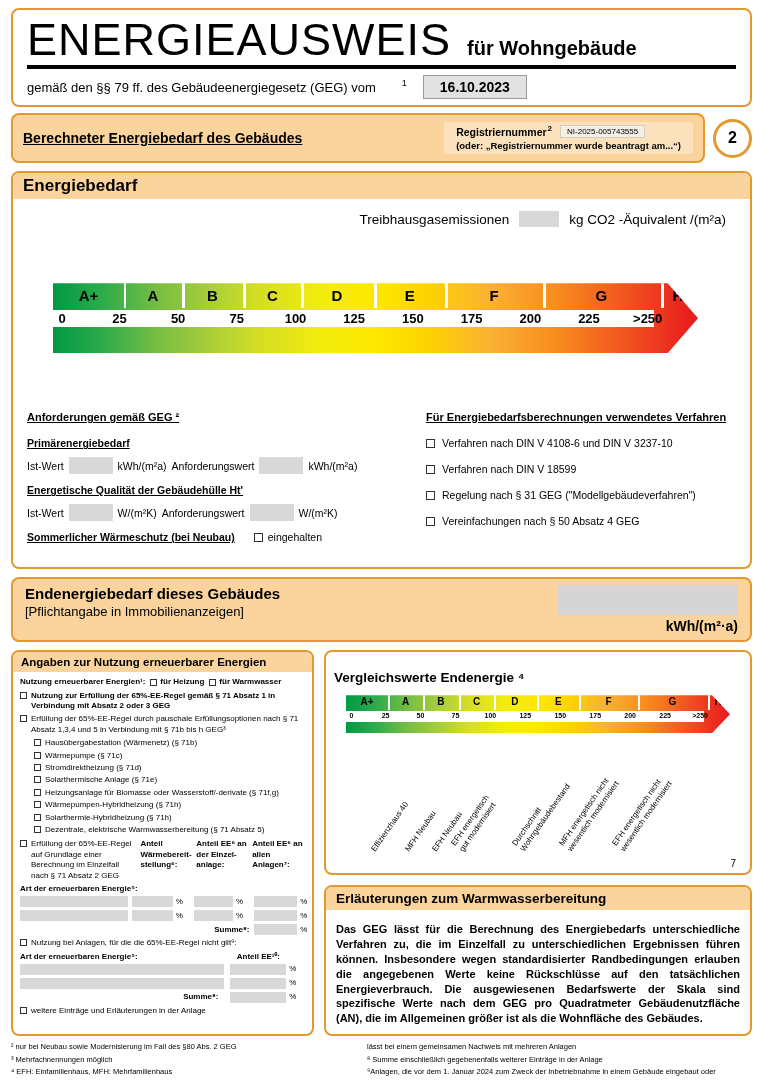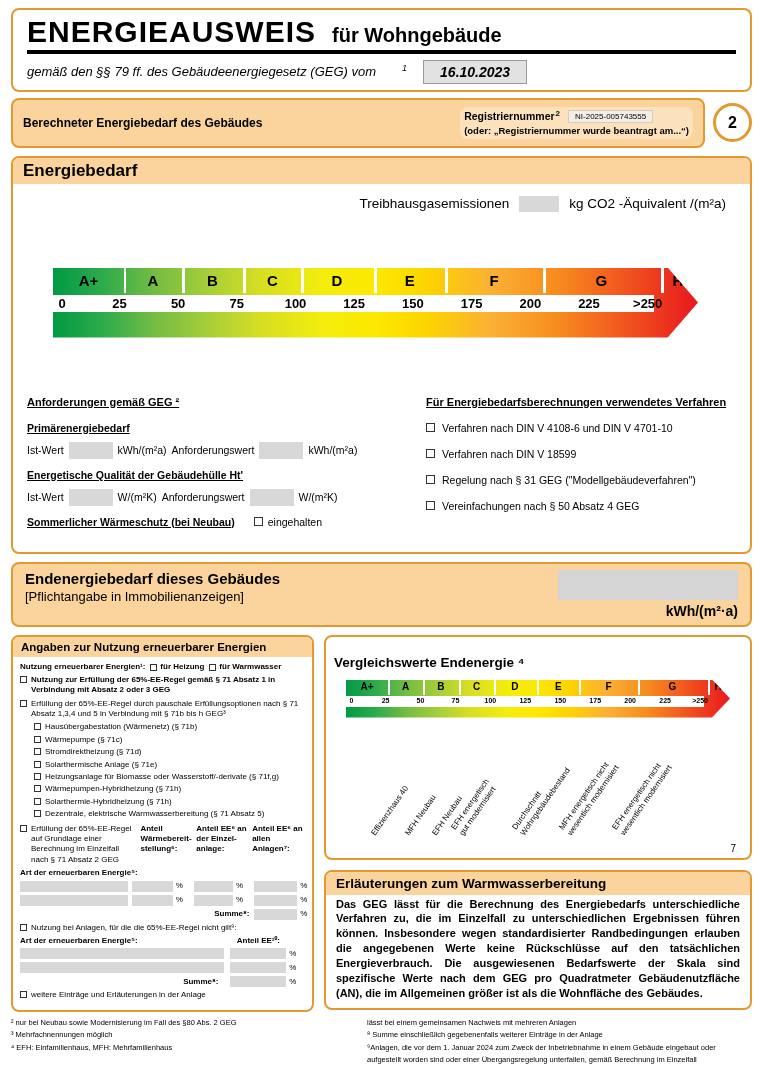--- a/index.html
+++ b/index.html
@@ -6,31 +6,31 @@
   body{width:763px;height:1080px;overflow:hidden;font-family:"Liberation Sans", sans-serif;color:#000;}
   .page{position:relative;width:763px;height:1080px;box-sizing:border-box;padding:8px 11px;}
 
   
   .obox{border:2px solid #E2992F;border-radius:8px;background:#fff;box-sizing:border-box;overflow:hidden;}
   .obox-header{background:#FAD49C;font-weight:bold;padding:3px 10px;}
 
   
   .doc-header{border:2px solid #E2992F;border-radius:8px;padding:6px 14px 6px 14px;box-sizing:border-box;margin-bottom:6px;}
   .title-row{display:flex;align-items:baseline;border-bottom:4px solid #000;padding-bottom:2px;}
-  .main-title{font-size:30px;font-weight:bold;letter-spacing:1px;line-height:1.05;}
+  .main-title{font-size:45px;font-weight:normal;letter-spacing:1px;line-height:1.05;}
   .audience{font-size:20px;font-weight:bold;margin-left:16px;}
-  .law-row{display:flex;align-items:center;margin-top:6px;font-size:13px;font-style:italic;}
+  .law-row{display:flex;align-items:center;margin-top:6px;font-size:13px;}
   .law-sup{font-size:9px;vertical-align:super;margin-left:26px;position:relative;top:-4px;}
   .date-box{margin-left:16px;background:#E2E2E2;border:1px solid #9a9a9a;padding:3px 16px;font-size:14px;font-weight:bold;}
 
   
   .section-bar{display:flex;align-items:center;gap:8px;margin-bottom:8px;}
   .section-band{flex:1;background:#FAD49C;border:2px solid #E2992F;border-radius:8px;padding:5px 10px;display:flex;justify-content:space-between;align-items:center;box-sizing:border-box;min-height:50px;}
-  .bar-title{font-weight:bold;font-size:12px;}
-  .reg-area{background:#FBE2BC;padding:3px 4px;border-radius:8px;}
+  .bar-title{font-weight:bold;font-size:14px;text-decoration:underline;}
+  .reg-area{background:#FBE2BC;padding:3px 12px;border-radius:3px;}
   .reg-line{display:flex;align-items:center;font-size:10.5px;font-weight:bold;}
   .reg-sup{font-size:8px;position:relative;top:-3px;margin-left:1px;}
   .reg-value{margin-left:8px;background:#F4EFE6;border:1px solid #d8cdbd;font-size:8px;font-weight:normal;padding:1px 6px;}
   .reg-alt{font-size:9.5px;font-weight:bold;margin-top:2px;}
   .page-circle{width:33px;height:33px;border-radius:50%;border:3px solid #E2992F;background:#fff;display:flex;align-items:center;justify-content:center;font-weight:bold;font-size:16px;flex:none;}
 
   
   .energie-box{margin-bottom:8px;}
   .energie-box .obox-header{font-size:17px;}
   .emissions-row{display:flex;justify-content:flex-end;align-items:center;gap:10px;font-size:13.5px;padding:12px 24px 0 0;}
@@ -104,21 +104,21 @@
   
   .right-col{flex:1;display:flex;flex-direction:column;gap:10px;}
   .verg-box{padding:18px 8px;position:relative;}
   .verg-title{font-weight:bold;font-size:13.5px;}
   .verg-labels{position:relative;height:118px;margin:4px 12px 0 12px;}
   .rlabel{position:absolute;bottom:2px;transform:rotate(-55deg);transform-origin:0 100%;white-space:pre-line;font-size:8px;line-height:1.2;}
   .corner-mark{position:absolute;right:14px;bottom:4px;font-size:10px;}
 
   
   .erl-box .obox-header{font-size:13.5px;padding:4px 10px;}
-  .erl-body{padding:2px 10px 8px 10px;font-size:11px;font-weight:bold;text-align:justify;line-height:1.35;}
+  .erl-body{padding:12px 10px 8px 10px;font-size:11px;font-weight:bold;text-align:justify;line-height:1.35;}
 
   
   .footnotes{display:flex;gap:16px;margin-top:5px;font-size:7.5px;line-height:1.55;}
   .fn-left{width:340px;flex:none;}
   .fn-right{flex:1;}
   .fn-item{margin-bottom:1px;}
 </style>
 </head>
 <body>
 
@@ -217,21 +217,21 @@
         <div class="val-row">
           <span class="u-sub" style="margin-bottom:0">Sommerlicher Wärmeschutz (bei Neubau)</span>
           <span class="cb" style="margin-left:14px"></span>
           <span>eingehalten</span>
         </div>
       </div>
       <div class="req-right">
         <div class="u-head">Für Energiebedarfsberechnungen verwendetes Verfahren</div>
         <div class="method first">
           <span class="cb"></span>
-          <span>Verfahren nach DIN V 4108-6 und DIN V 4701-10</span>
+          <span>Verfahren nach DIN V 4108-6 und DIN V 3237-10</span>
         </div>
         <div class="method">
           <span class="cb"></span>
           <span>Verfahren nach DIN V 18599</span>
         </div>
         <div class="method">
           <span class="cb"></span>
           <span>Regelung nach § 31 GEG ("Modellgebäudeverfahren")</span>
         </div>
         <div class="method">

